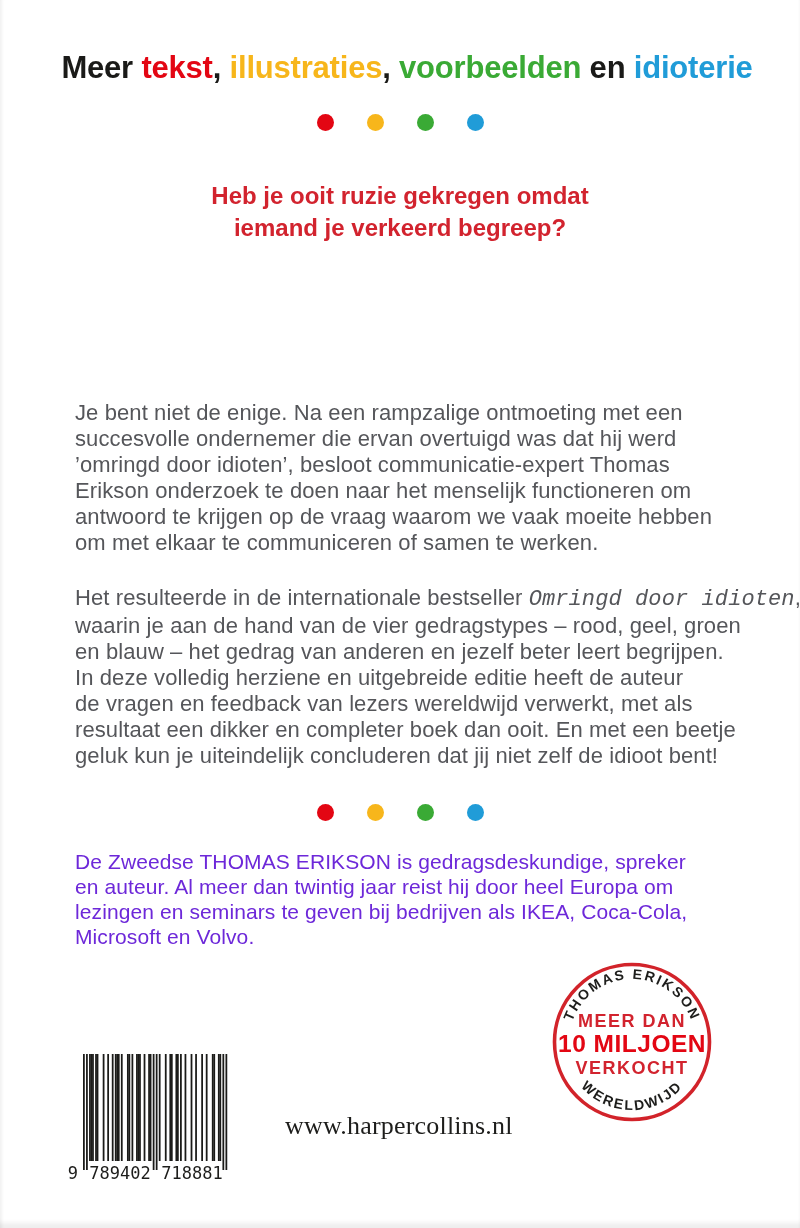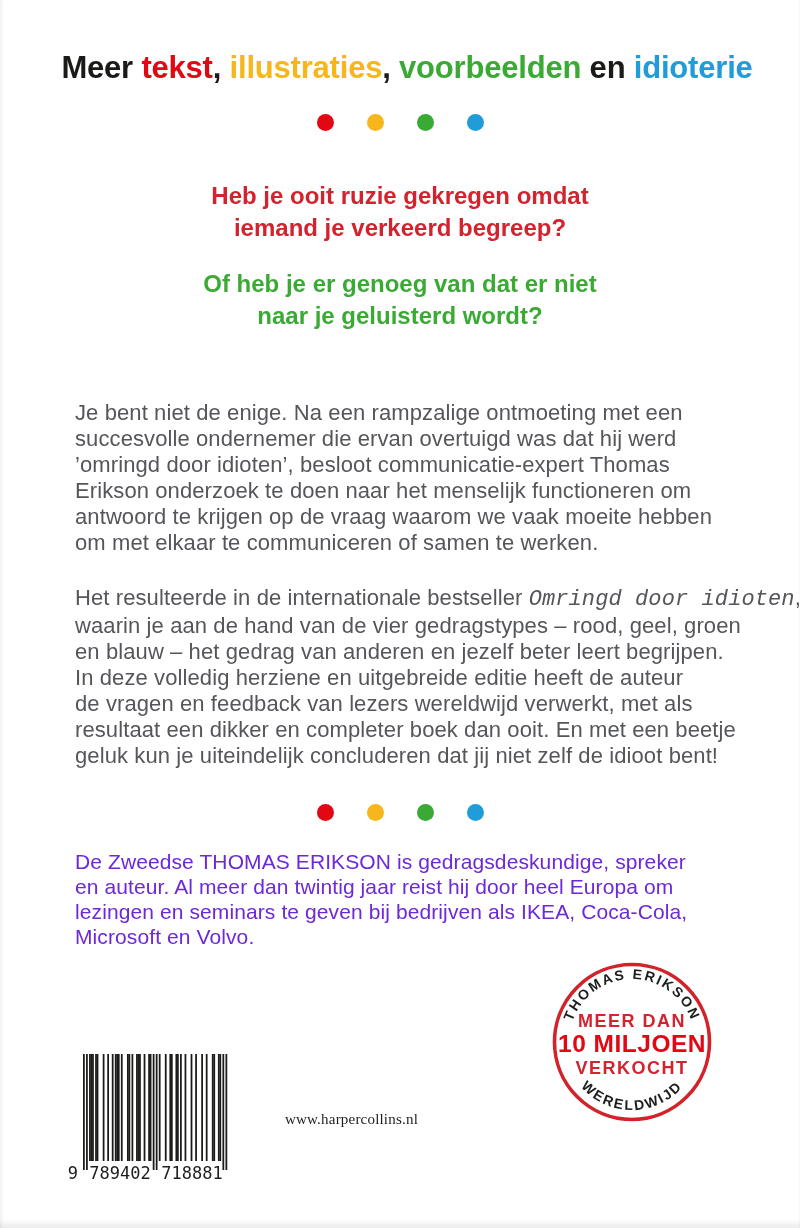--- a/index.html
+++ b/index.html
@@ -100,21 +100,21 @@
   }
   .publisher-name {
     font-family: "Liberation Serif", serif;
     font-size: 39px;
     font-weight: normal;
     letter-spacing: 0.2px;
     line-height: 44px;
   }
   .publisher-url {
     font-family: "Liberation Serif", serif;
-    font-size: 15px;
+    font-size: 26px;
     letter-spacing: 0.2px;
     margin-top: 3px;
   }
 </style>
 </head>
 <body>
 
 <div class="page">
 
   <h1 class="headline" id="headline"><span style="color: rgb(26, 26, 24);">Meer </span><span style="color: rgb(227, 6, 19);">tekst</span><span style="color: rgb(26, 26, 24);">, </span><span style="color: rgb(247, 182, 27);">illustraties</span><span style="color: rgb(26, 26, 24);">, </span><span style="color: rgb(58, 170, 53);">voorbeelden</span><span style="color: rgb(26, 26, 24);"> en </span><span style="color: rgb(32, 156, 216);">idioterie</span></h1>
@@ -122,22 +122,20 @@
   <div class="dots row-top">
       <span class="dot" style="background: rgb(227, 6, 19);"></span>
       <span class="dot" style="background: rgb(247, 182, 27);"></span>
       <span class="dot" style="background: rgb(58, 170, 53);"></span>
       <span class="dot" style="background: rgb(32, 156, 216);"></span>
     </div>
 
   <div class="questions">
     <p class="question" style="color: rgb(210, 35, 46); margin-top: 32px;">Heb je ooit ruzie gekregen omdat
 iemand je verkeerd begreep?</p>
-    <p class="question" style="color: rgb(58, 170, 53);">Of heb je er genoeg van dat er niet
-naar je geluisterd wordt?</p>
   </div>
 
   <div class="body-copy">
     <p class="para">Je bent niet de enige. Na een rampzalige ontmoeting met een
 succesvolle ondernemer die ervan overtuigd was dat hij werd
 ’omringd door idioten’, besloot communicatie-expert Thomas
 Erikson onderzoek te doen naar het menselijk functioneren om
 antwoord te krijgen op de vraag waarom we vaak moeite hebben
 om met elkaar te communiceren of samen te werken.</p>
     <p class="para" id="para2"><span>Het resulteerde in de internationale bestseller </span><span class="italic">Omringd door idioten</span><span>,

